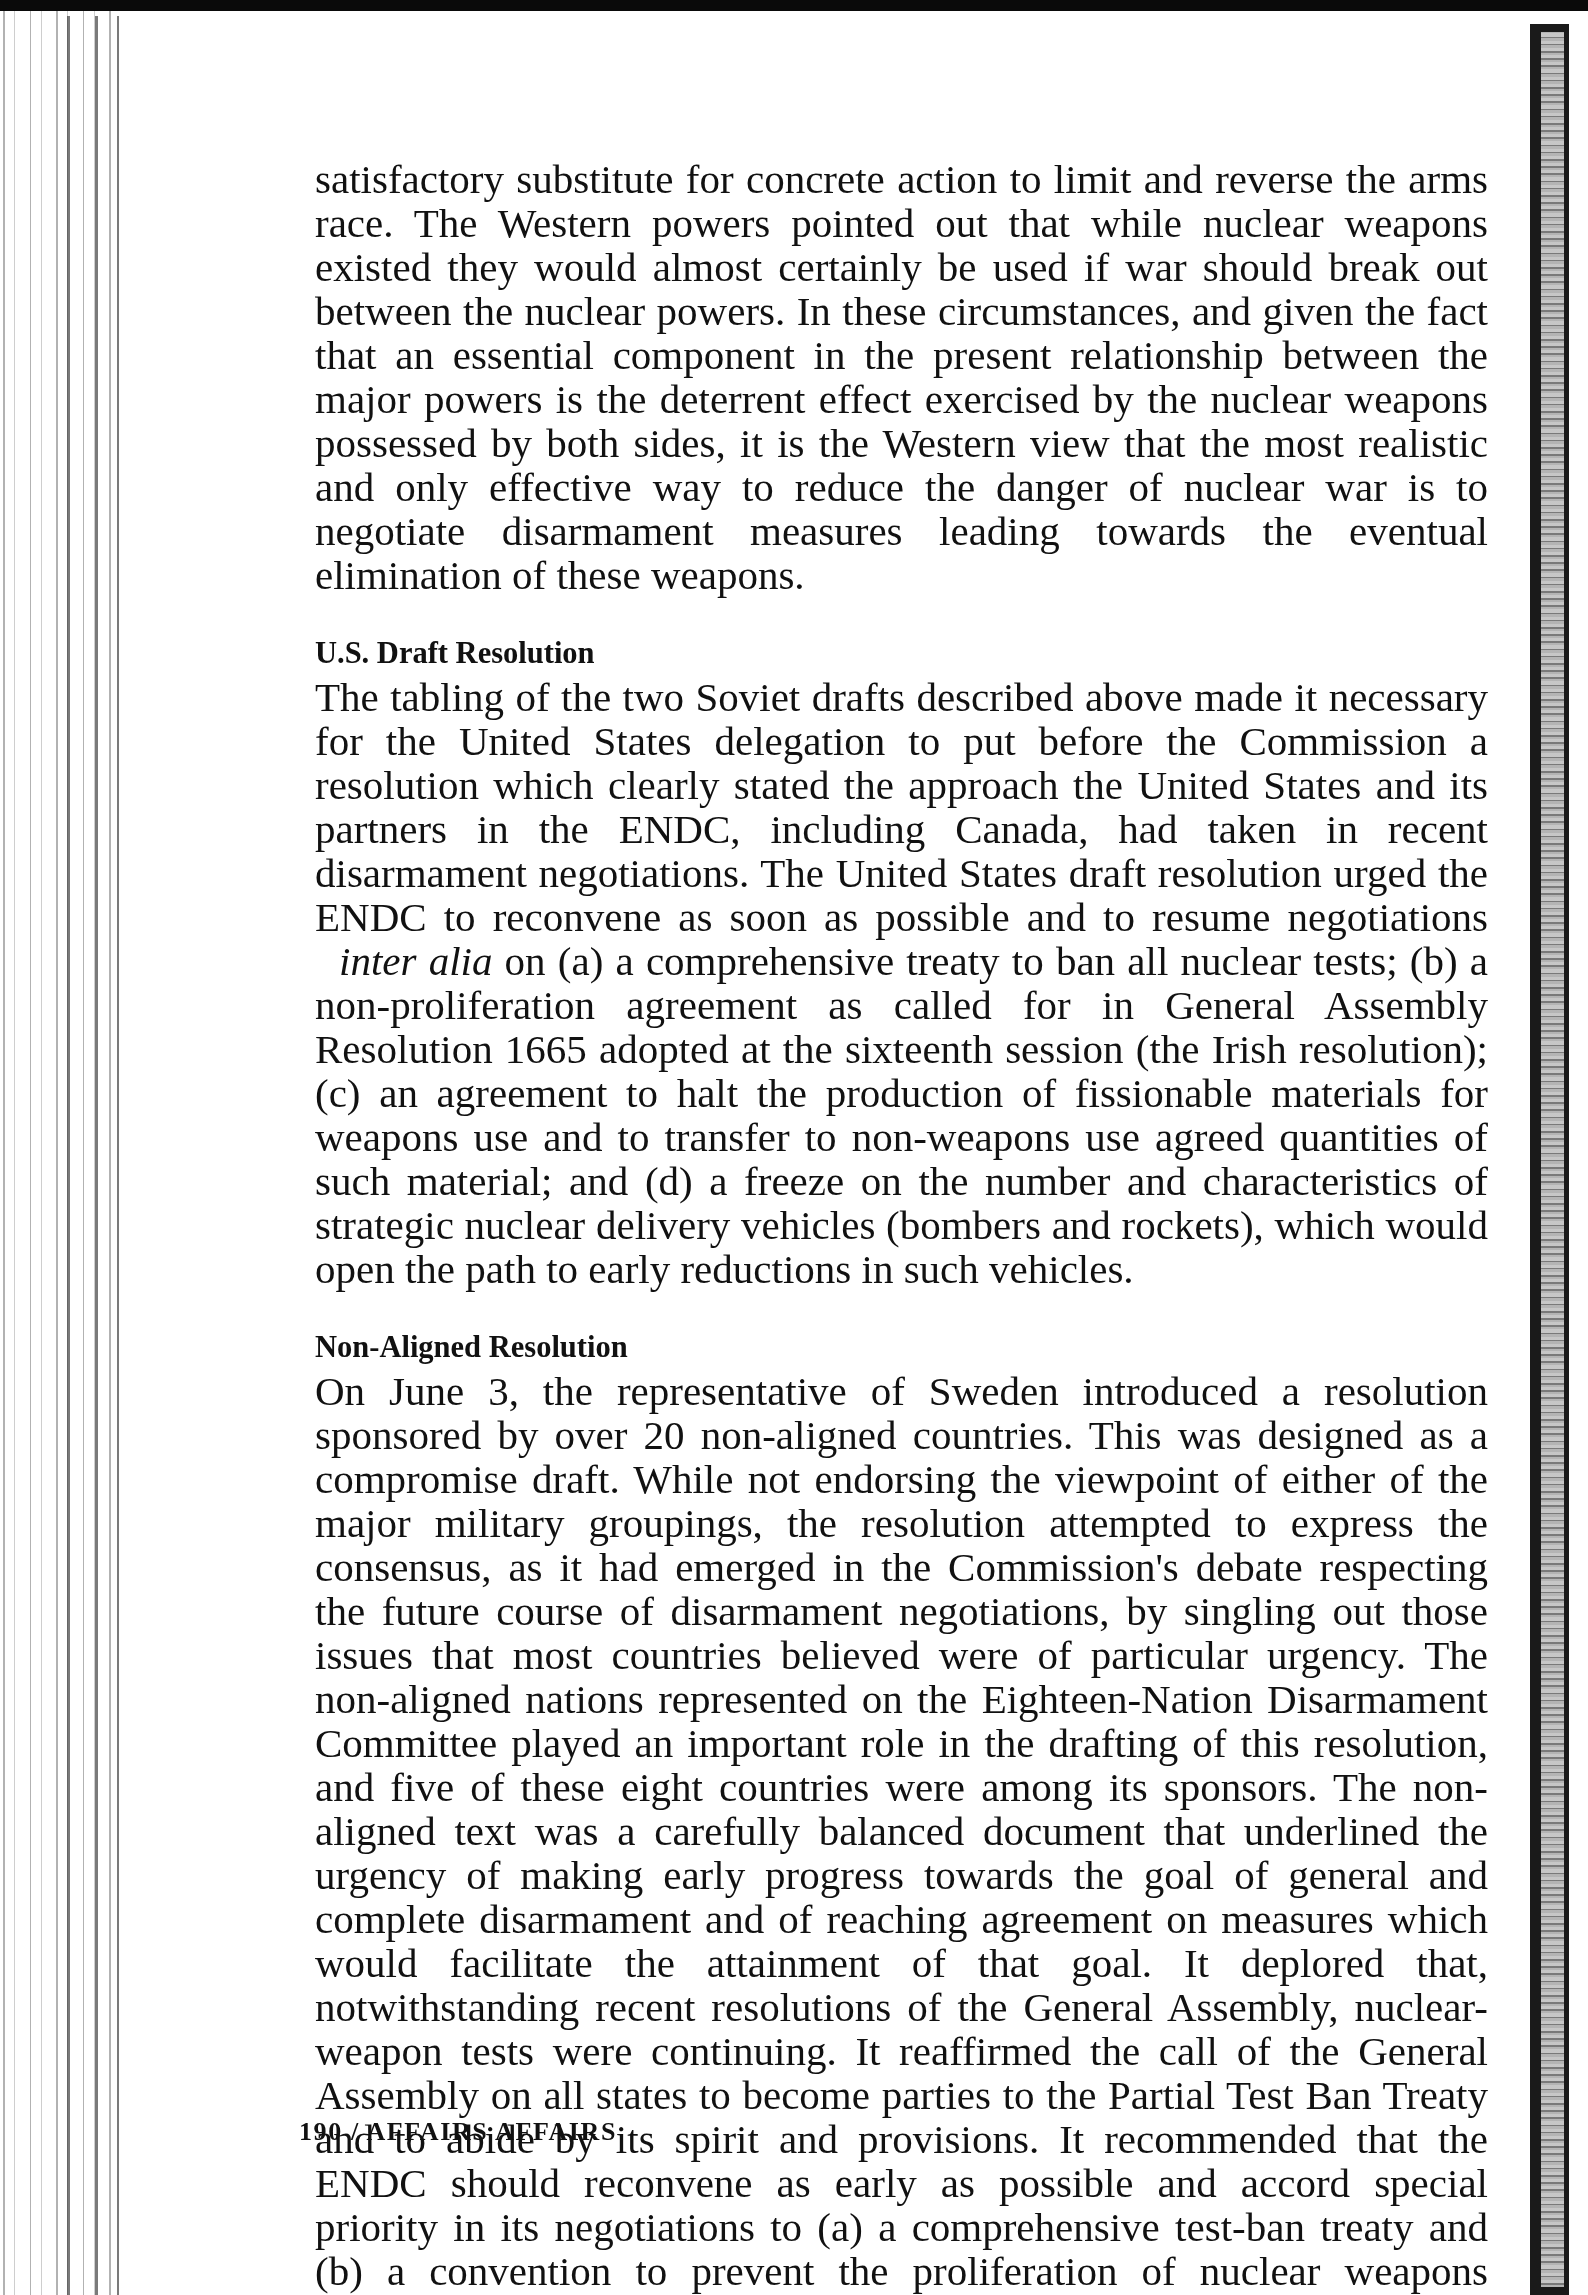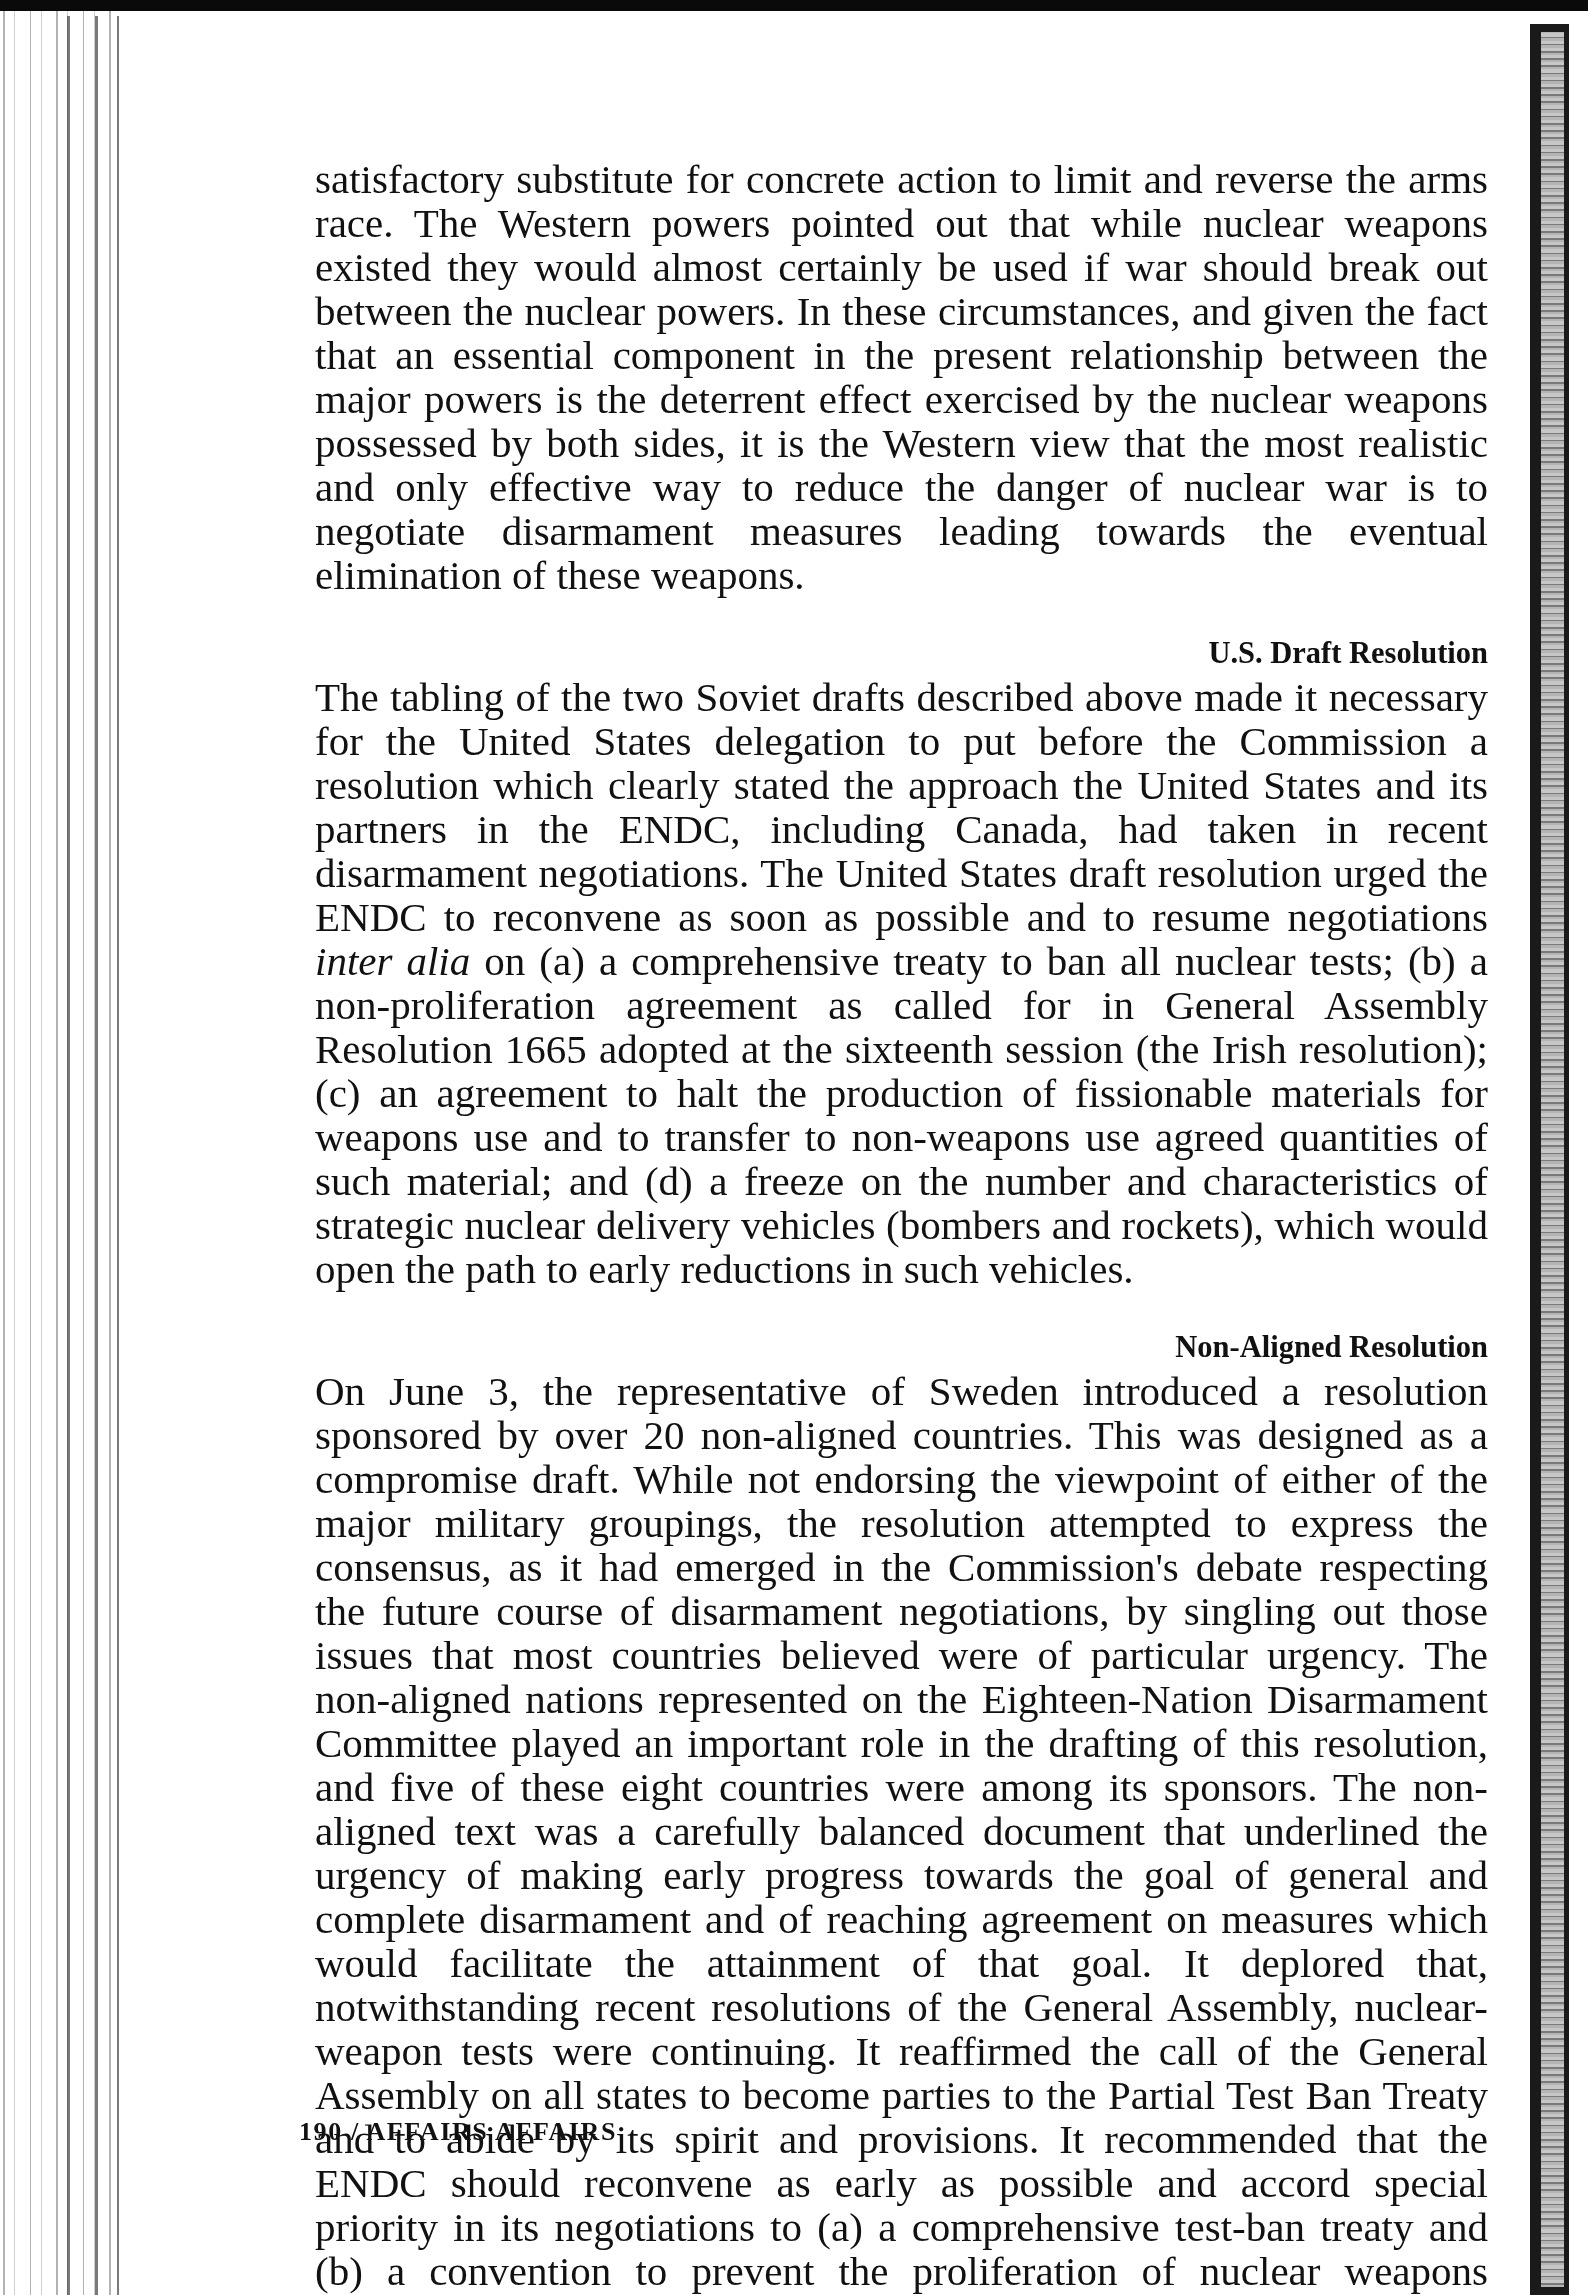--- a/index.html
+++ b/index.html
@@ -71,26 +71,25 @@
       font-size: 41px;
       line-height: 44px;
       text-align: justify;
       margin: 0;
     }
     .heading {
       font-size: 30.5px;
       font-weight: bold;
       line-height: 43px;
       margin: 0;
-      text-align: right;
     }
     .gap {
       height: 35px;
     }
-    .italic { font-style: italic; }
+    .italic { font-style: italic; margin-left: 24px; }
     .footer {
       position: absolute;
       left: 299px;
       top: 2117px;
       font-size: 26px;
       font-weight: bold;
       letter-spacing: 1.6px;
     }
   </style>
 </head>

